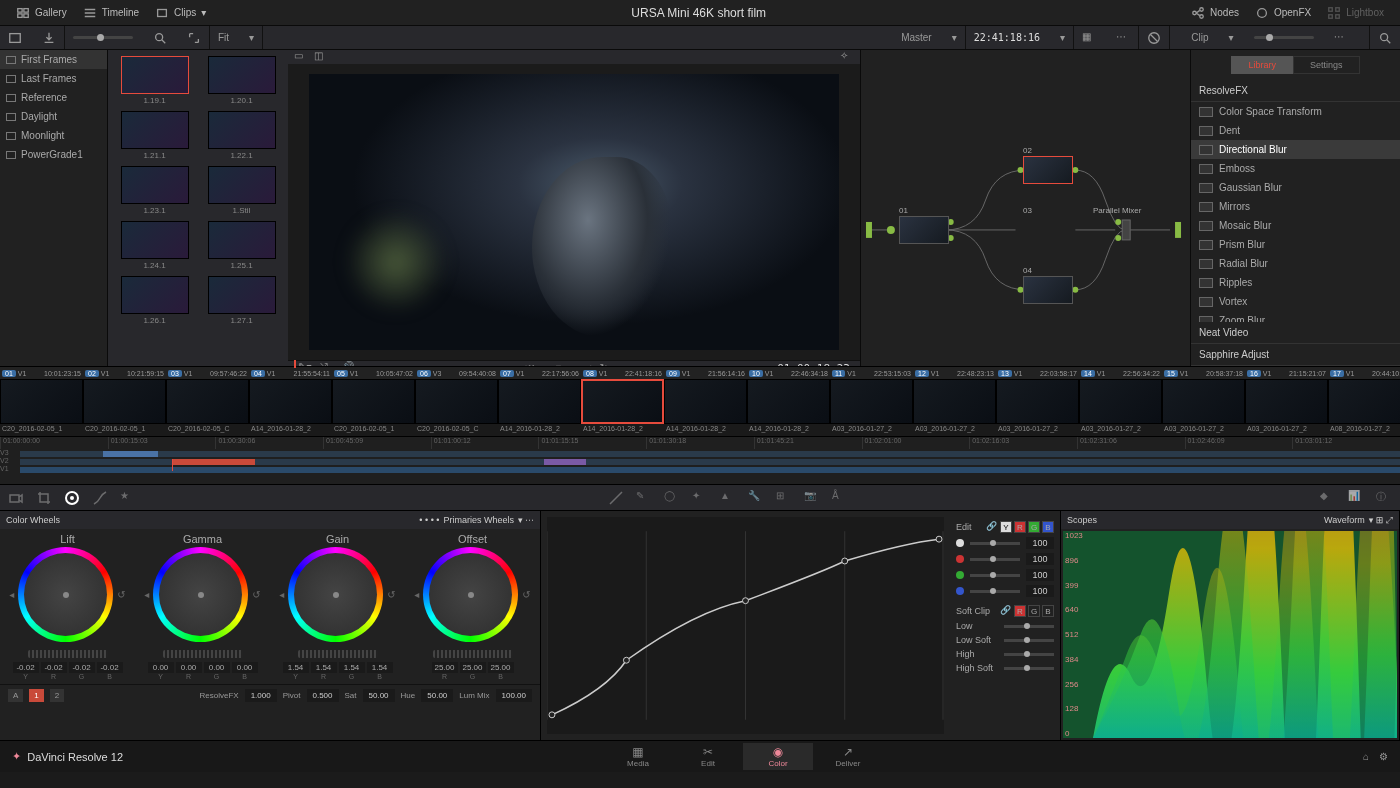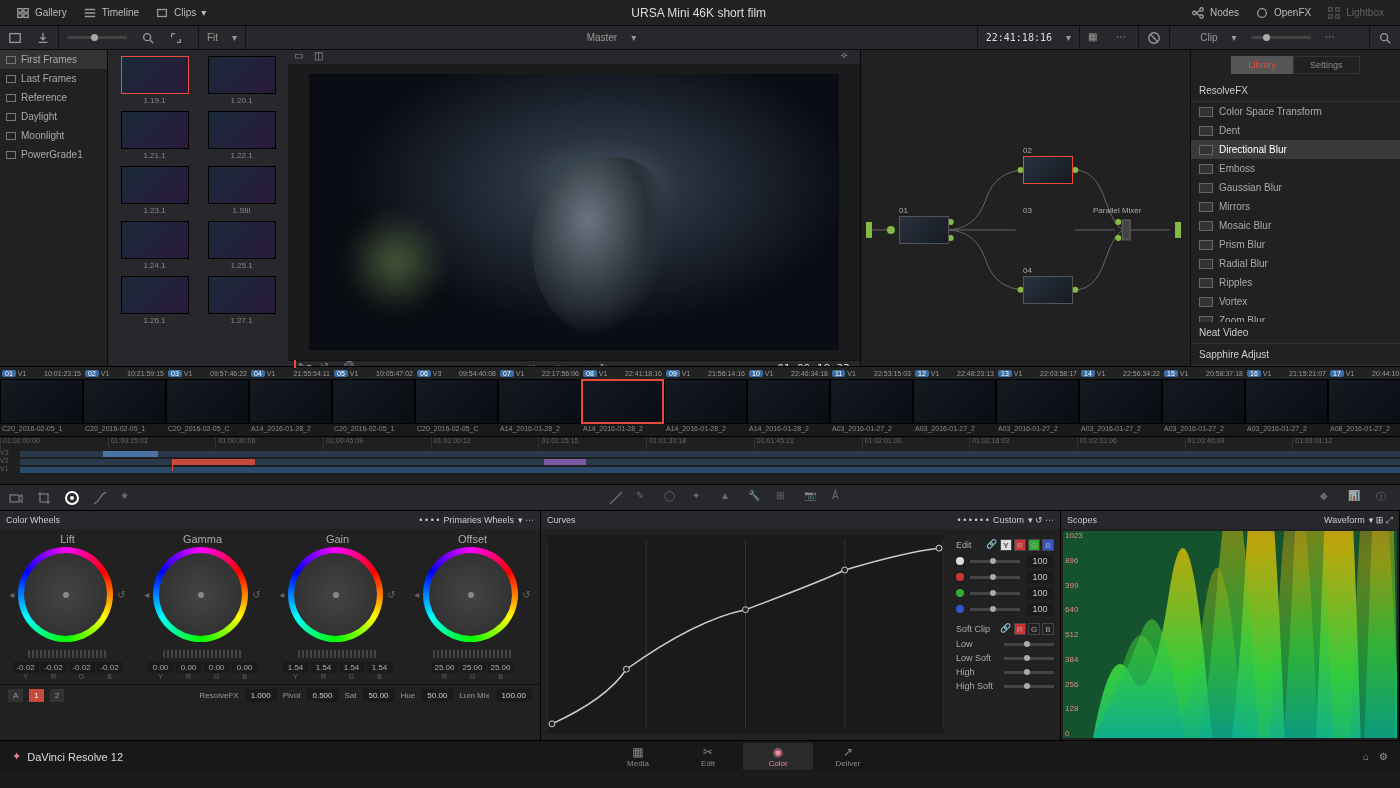--- a/index.html
+++ b/index.html
@@ -3,21 +3,21 @@
 <meta charset="utf-8">
 <style>
 *{margin:0;padding:0;box-sizing:border-box;font-family:Arial,Helvetica,sans-serif;user-select:none}
 body{background:#1b1b1b;color:#999;font-size:10px;width:1400px;height:788px;overflow:hidden;display:flex;flex-direction:column}
 .topbar{height:26px;background:#212121;display:flex;align-items:center;padding:4px 8px;border-bottom:1px solid #0a0a0a}
 .topbar .btn{display:flex;align-items:center;gap:5px;padding:4px 8px;cursor:pointer;color:#bbb}
 .topbar .title{flex:1;text-align:center;color:#ddd;font-size:12px}
 .icon{width:14px;height:14px;display:inline-block}
 .svg{fill:none;stroke:#999;stroke-width:1.5}
 .toolbar2{height:24px;background:#28282c;display:flex;align-items:center;border-bottom:1px solid #0a0a0a}
-.toolbar2 .seg{display:flex;align-items:center;gap:14px;padding:0 8px;border-right:1px solid #111;height:100%}
+.toolbar2 .seg{display:flex;align-items:center;gap:20px;padding:0 8px;border-right:1px solid #111;height:100%}
 .toolbar2 .seg.right{margin-left:auto;border-right:none}
 .slider{width:60px;height:3px;background:#444;position:relative;border-radius:2px}
 .slider .knob{position:absolute;width:7px;height:7px;background:#aaa;border-radius:50%;top:-2px}
 .main{display:flex;flex:1;min-height:0}
 .sidebar{width:108px;background:#212121;border-right:1px solid #0a0a0a}
 .sidebar .item{display:flex;align-items:center;gap:5px;padding:4px 6px;color:#aaa;font-size:10px;cursor:pointer}
 .sidebar .item .sq{width:10px;height:8px;border:1px solid #777}
 .thumbs{width:180px;background:#28282c;overflow:hidden;padding:6px;display:grid;grid-template-columns:1fr 1fr;gap:6px;align-content:start}
 .thumb{display:flex;flex-direction:column;align-items:center}
 .thumb .img{width:68px;height:38px;background:linear-gradient(135deg,#1a2a3a,#2a1a3a);border:1px solid #000}
@@ -173,21 +173,21 @@
           <path d="M10 10l4 4"></path>
         </svg></span>
       <span class="icon"><svg class="svg" viewBox="0 0 16 16">
           <path d="M3 3h4M3 3v4M13 13h-4M13 13v-4"></path>
         </svg></span>
     </div>
   <div class="seg">
       <span>Fit</span>
       <span>▾</span>
     </div>
-  <div class="seg" style="flex:1;justify-content:center">
+  <div class="seg" style="flex:1;justify-content:flex-end">
       <span>Master</span>
       <span>▾</span>
     </div>
   <div class="seg">
       <span style="font-family:monospace;color:#ddd">22:41:18:16</span>
       <span>▾</span>
     </div>
   <div class="seg">
       <span class="icon">▦</span>
       <span class="icon">⋯</span>
@@ -736,24 +736,20 @@
       <span>Sat</span>
         <span class="pill">50.00</span>
       <span>Hue</span>
         <span class="pill">50.00</span>
       <span>Lum Mix</span>
         <span class="pill">100.00</span>
     </div>
   </div>
 
   <div class="panel curves">
-    <div class="phdr">
-        <span>Curves</span>
-      <span style="display:flex;gap:4px;align-items:center">• • • • • •<span>Custom</span> ▾ ↺ ⋯</span>
-      </div>
     <div class="body">
       <div class="graph">
         <svg viewBox="0 0 400 190" style="width:100%;height:100%">
           <g stroke="#333">
               <line x1="0" y1="0" x2="0" y2="190"></line>
               <line x1="100" y1="0" x2="100" y2="190"></line>
               <line x1="200" y1="0" x2="200" y2="190"></line>
               <line x1="300" y1="0" x2="300" y2="190"></line>
               <line x1="399" y1="0" x2="399" y2="190"></line>
             </g>

